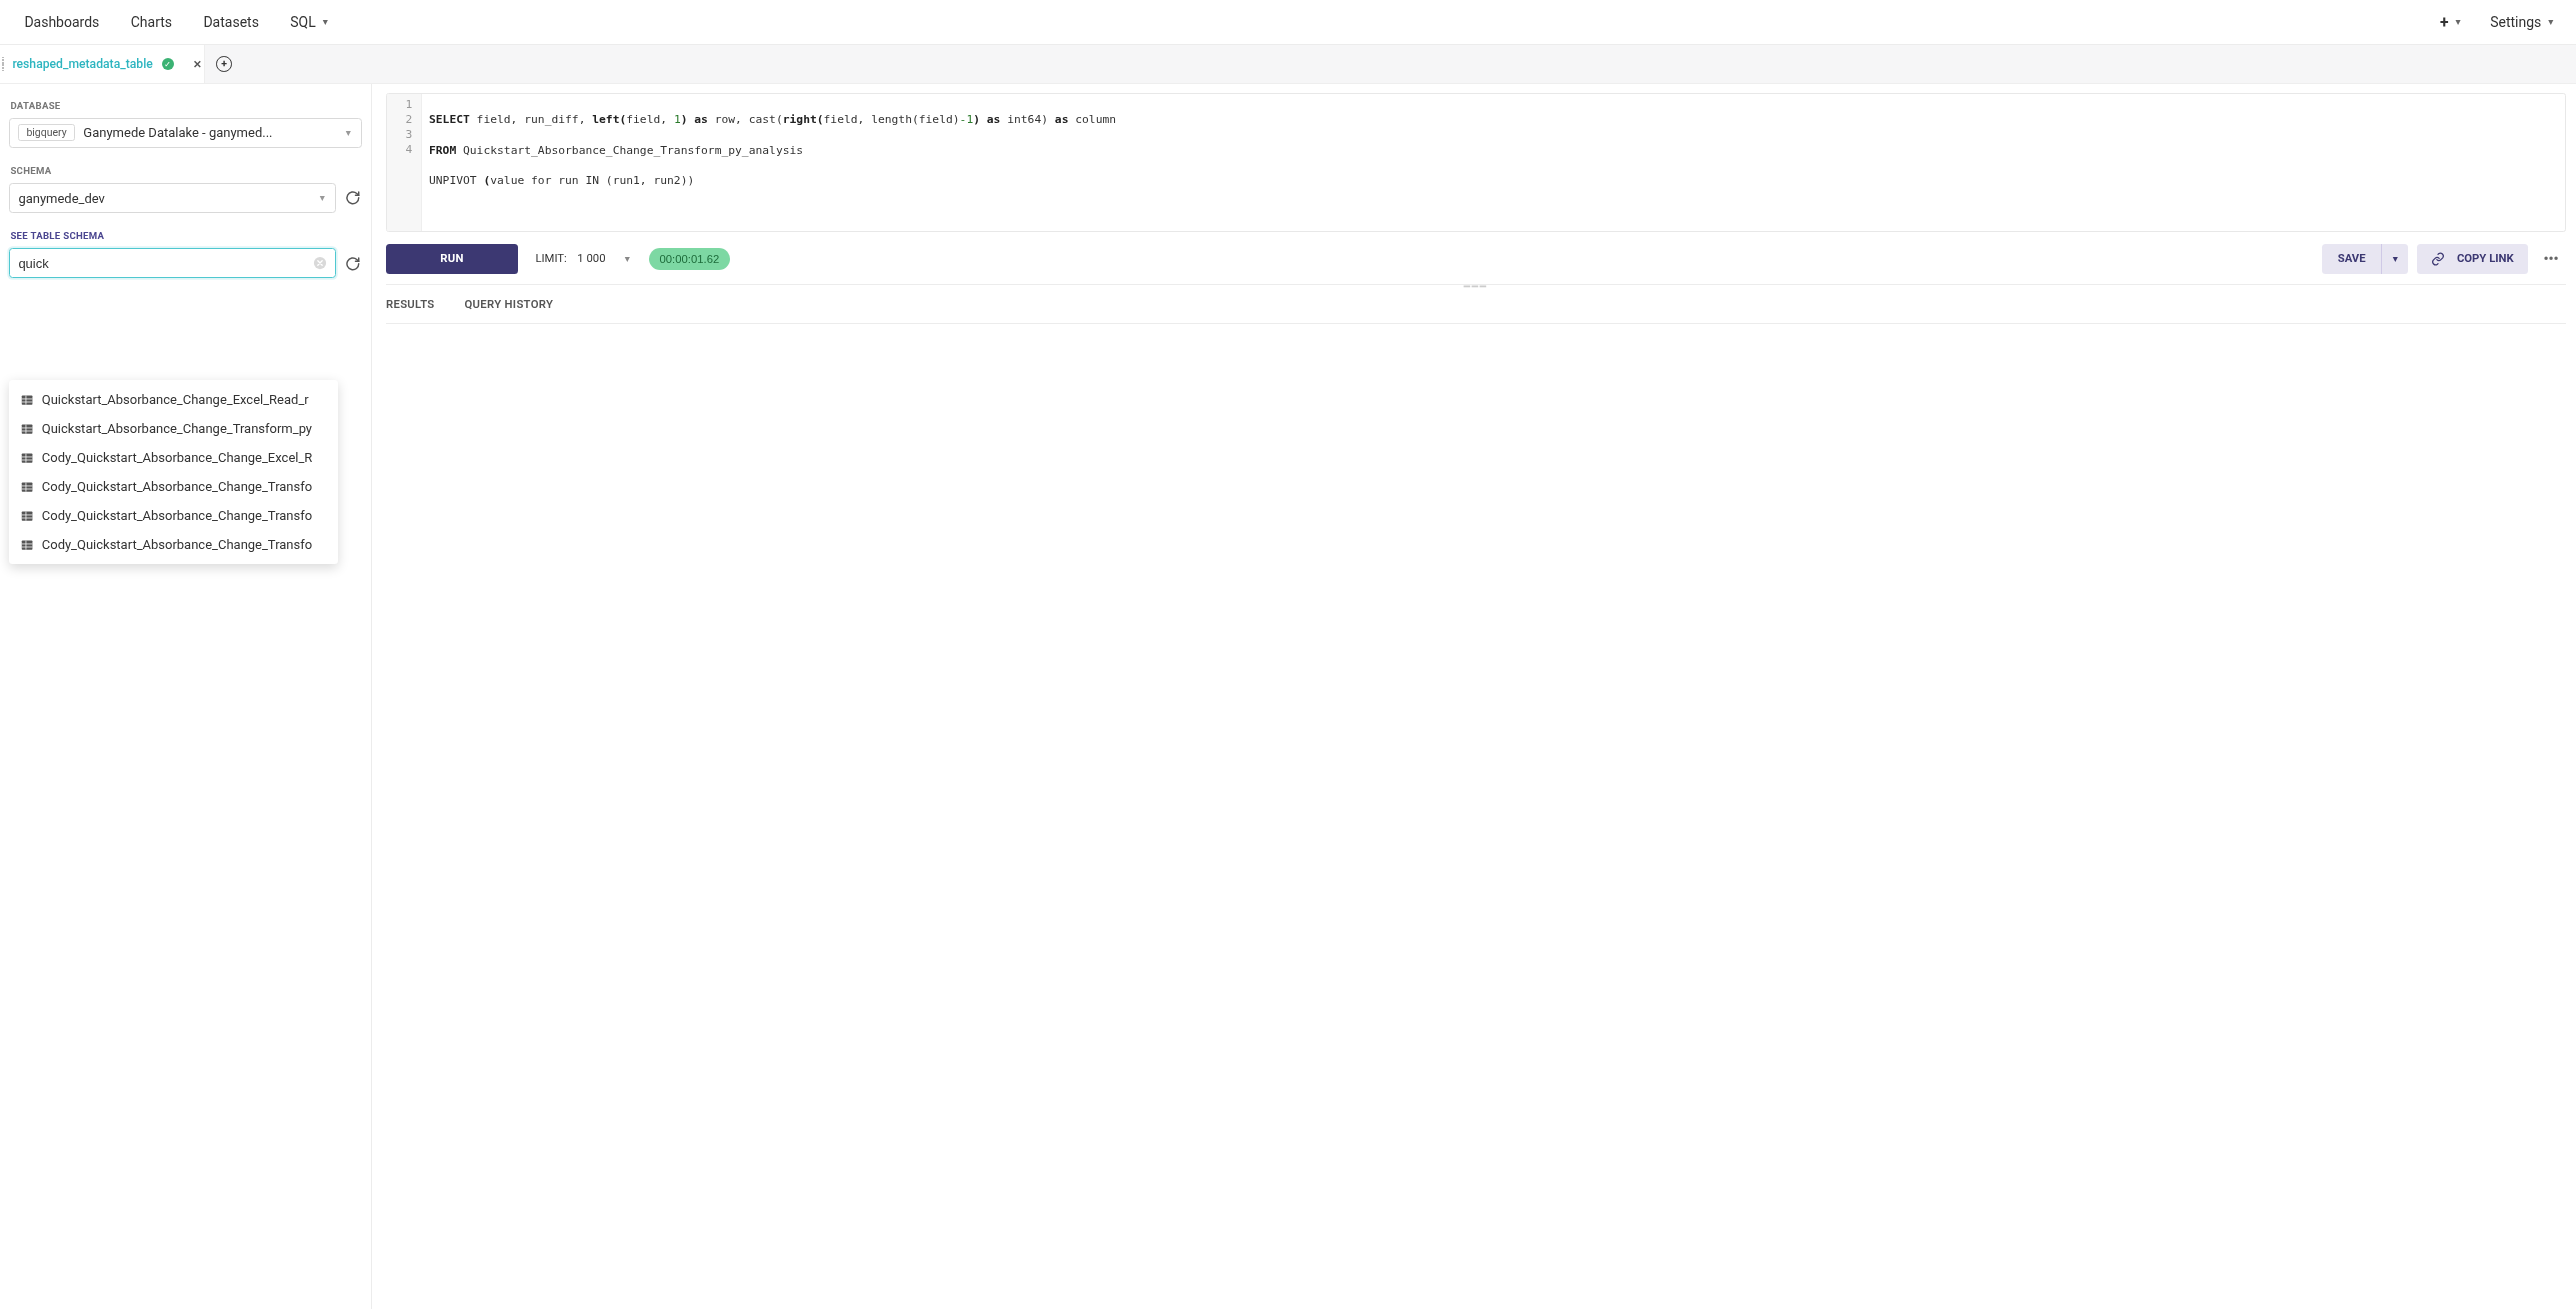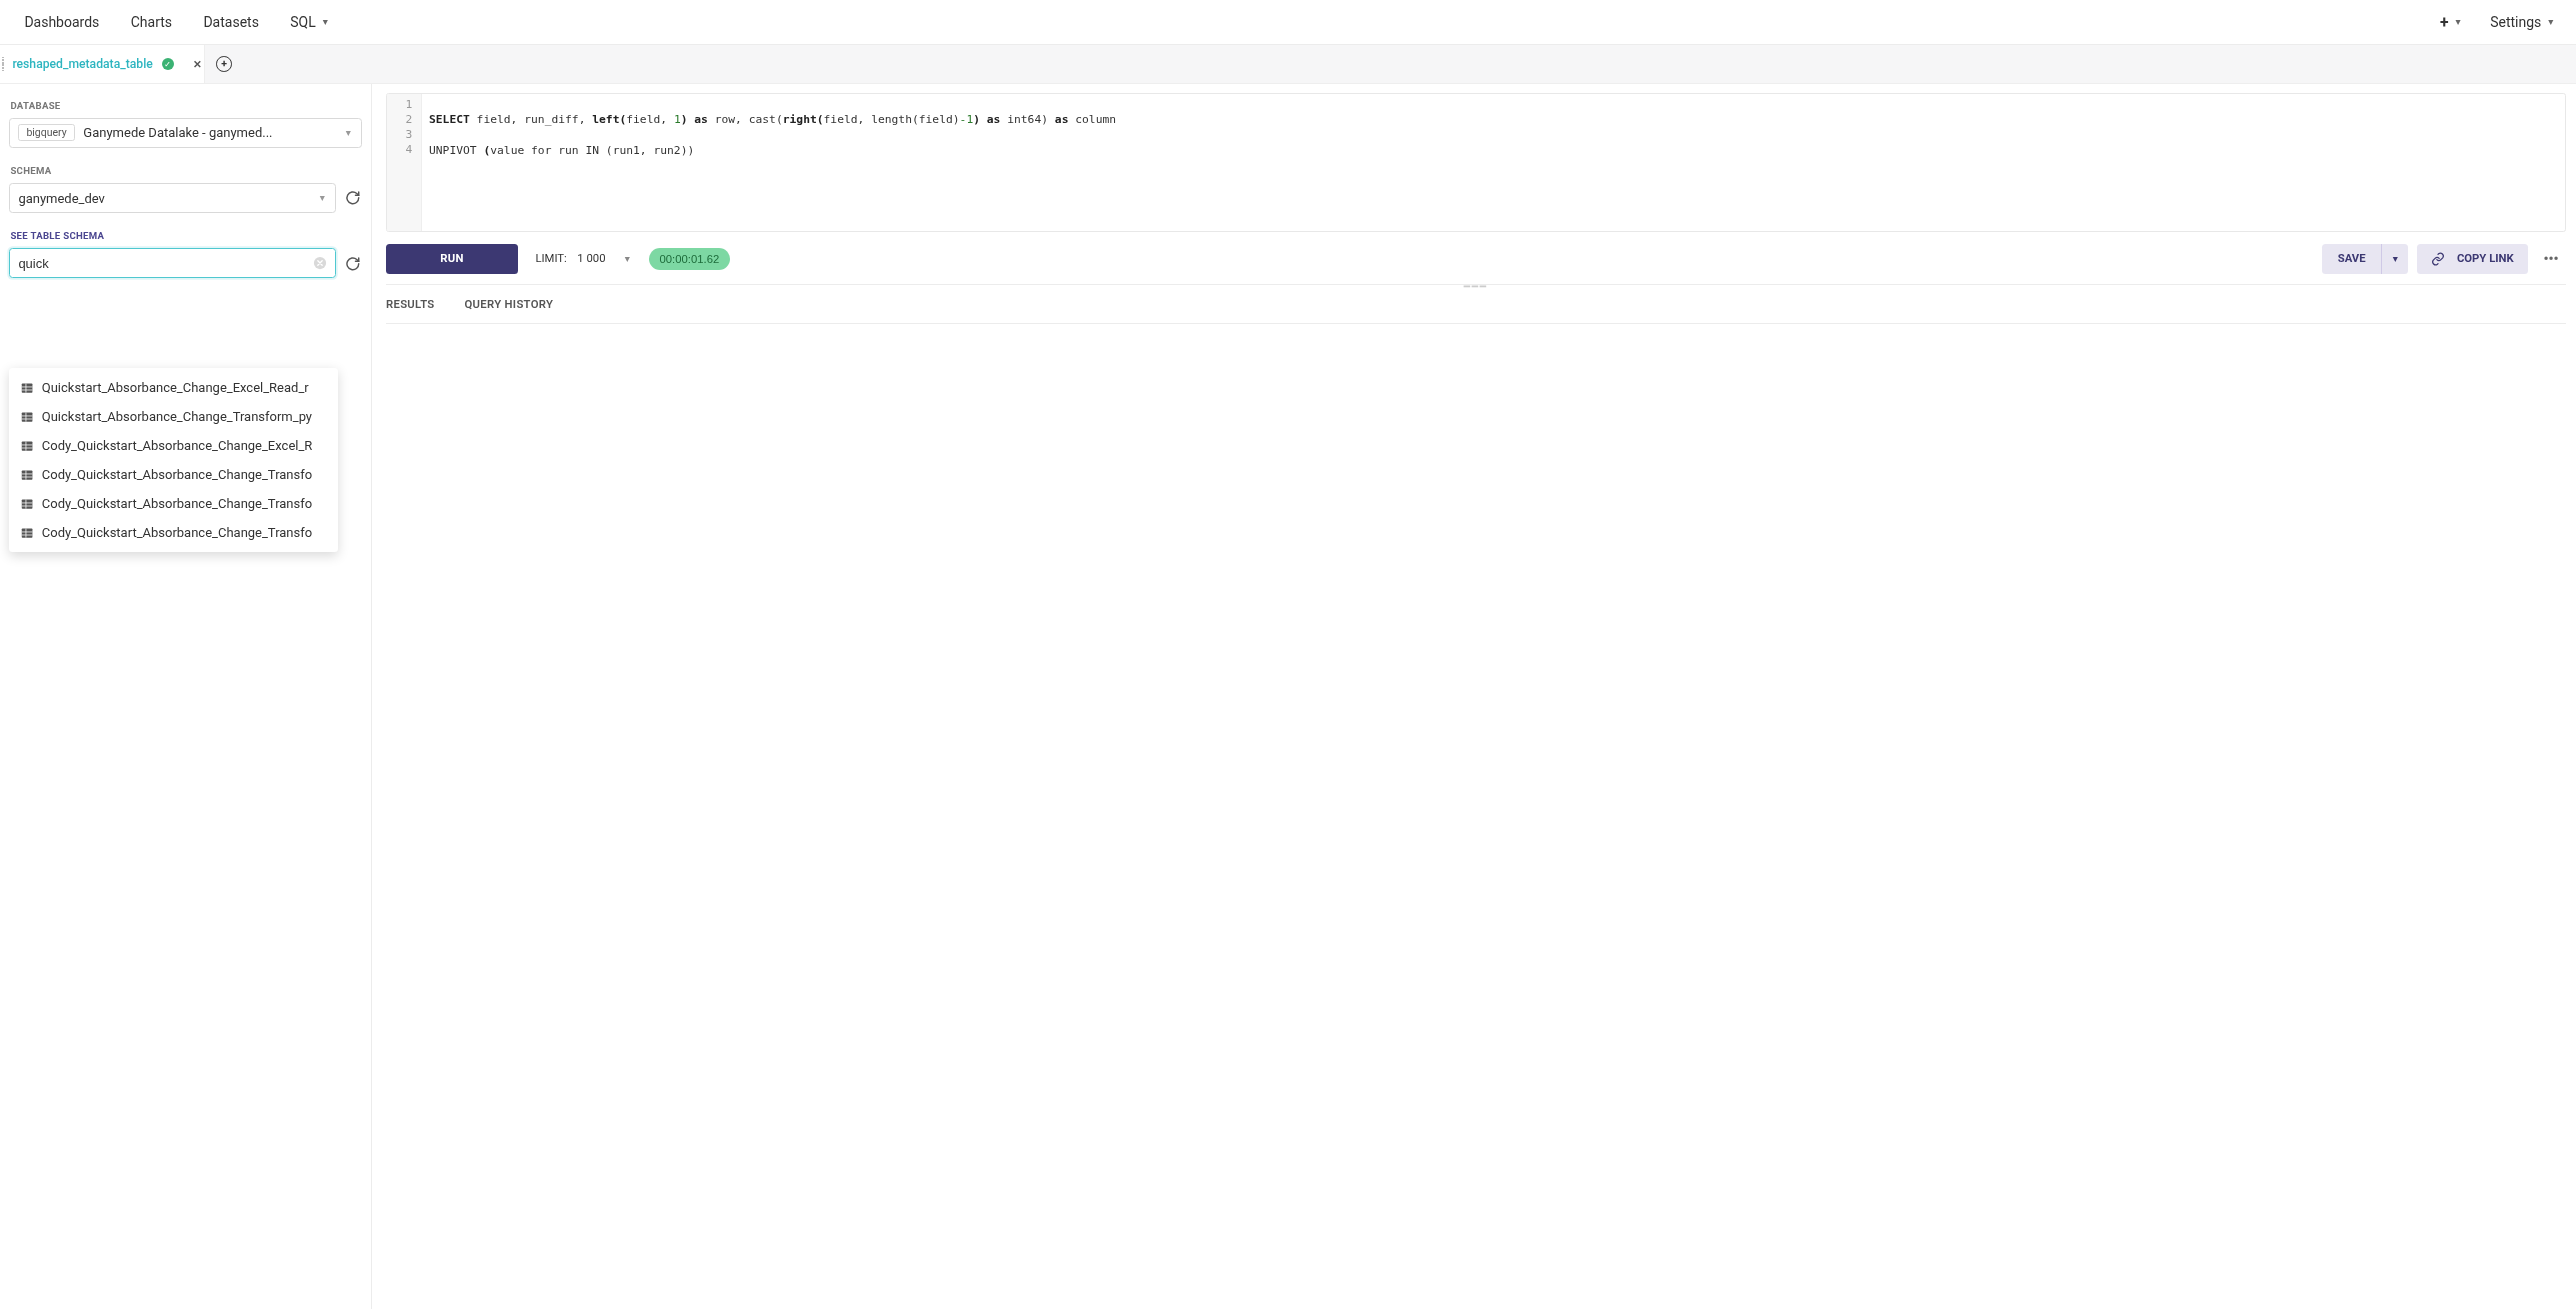--- a/index.html
+++ b/index.html
@@ -159,21 +159,21 @@
         </span>
       </div>
       <span class="refresh-icn">
         <svg width="15.7" height="15.7" viewBox="0 0 24 24" fill="none" stroke="#555" stroke-width="2.2" stroke-linecap="round">
             <path d="M21 12a9 9 0 1 1-3-6.7L21 8"></path>
             <path d="M21 3v5h-5"></path>
           </svg>
       </span>
     </div>
 
-    <div class="dropdown" style="top:284px;">
+    <div class="dropdown" style="top:296px;">
       <div class="dropdown-item">
         <svg width="12.2" height="12.2" viewBox="0 0 16 16">
             <rect x="1" y="2" width="14" height="12" rx="1" fill="#555"></rect>
             <rect x="1" y="6" width="14" height="1" fill="#fff"></rect>
             <rect x="1" y="10" width="14" height="1" fill="#fff"></rect>
             <rect x="6" y="2" width="1" height="12" fill="#fff"></rect>
           </svg>
         <span>Quickstart_Absorbance_Change_Excel_Read_r</span>
       </div>
       <div class="dropdown-item">
@@ -228,20 +228,21 @@
   <div class="main">
     <div class="editor">
       <div class="gutter">
         <div>1</div>
         <div>2</div>
         <div>3</div>
         <div>4</div>
       </div>
       <div class="code">
 <div class="code-line"><span class="tok-kw">SELECT</span><span> field, run_diff, </span><span class="tok-kw">left(</span><span>field, </span><span class="tok-num">1</span><span class="tok-kw">)</span><span class="tok-kw"> as</span><span> row, cast(</span><span class="tok-kw">right(</span><span>field, length(field)</span><span class="tok-num">-1</span><span class="tok-kw">)</span><span class="tok-kw"> as</span><span> int64) </span><span class="tok-kw">as</span><span> column</span></div>
+<div class="code-line"><span class="tok-kw">FROM</span><span> Quickstart_Absorbance_Change_Transform_py_analysis</span></div>
 <div class="code-line"><span>UNPIVOT </span><span class="tok-kw">(</span><span>value for run IN (run1, run2))</span></div>
       </div>
     </div>
 
     <div class="toolbar">
       <div class="btn btn-run">RUN</div>
       <div class="limit-group">
         <span class="limit-label">LIMIT:</span>
         <span class="limit-val">1 000</span>
         <span class="limit-caret">▼</span>

